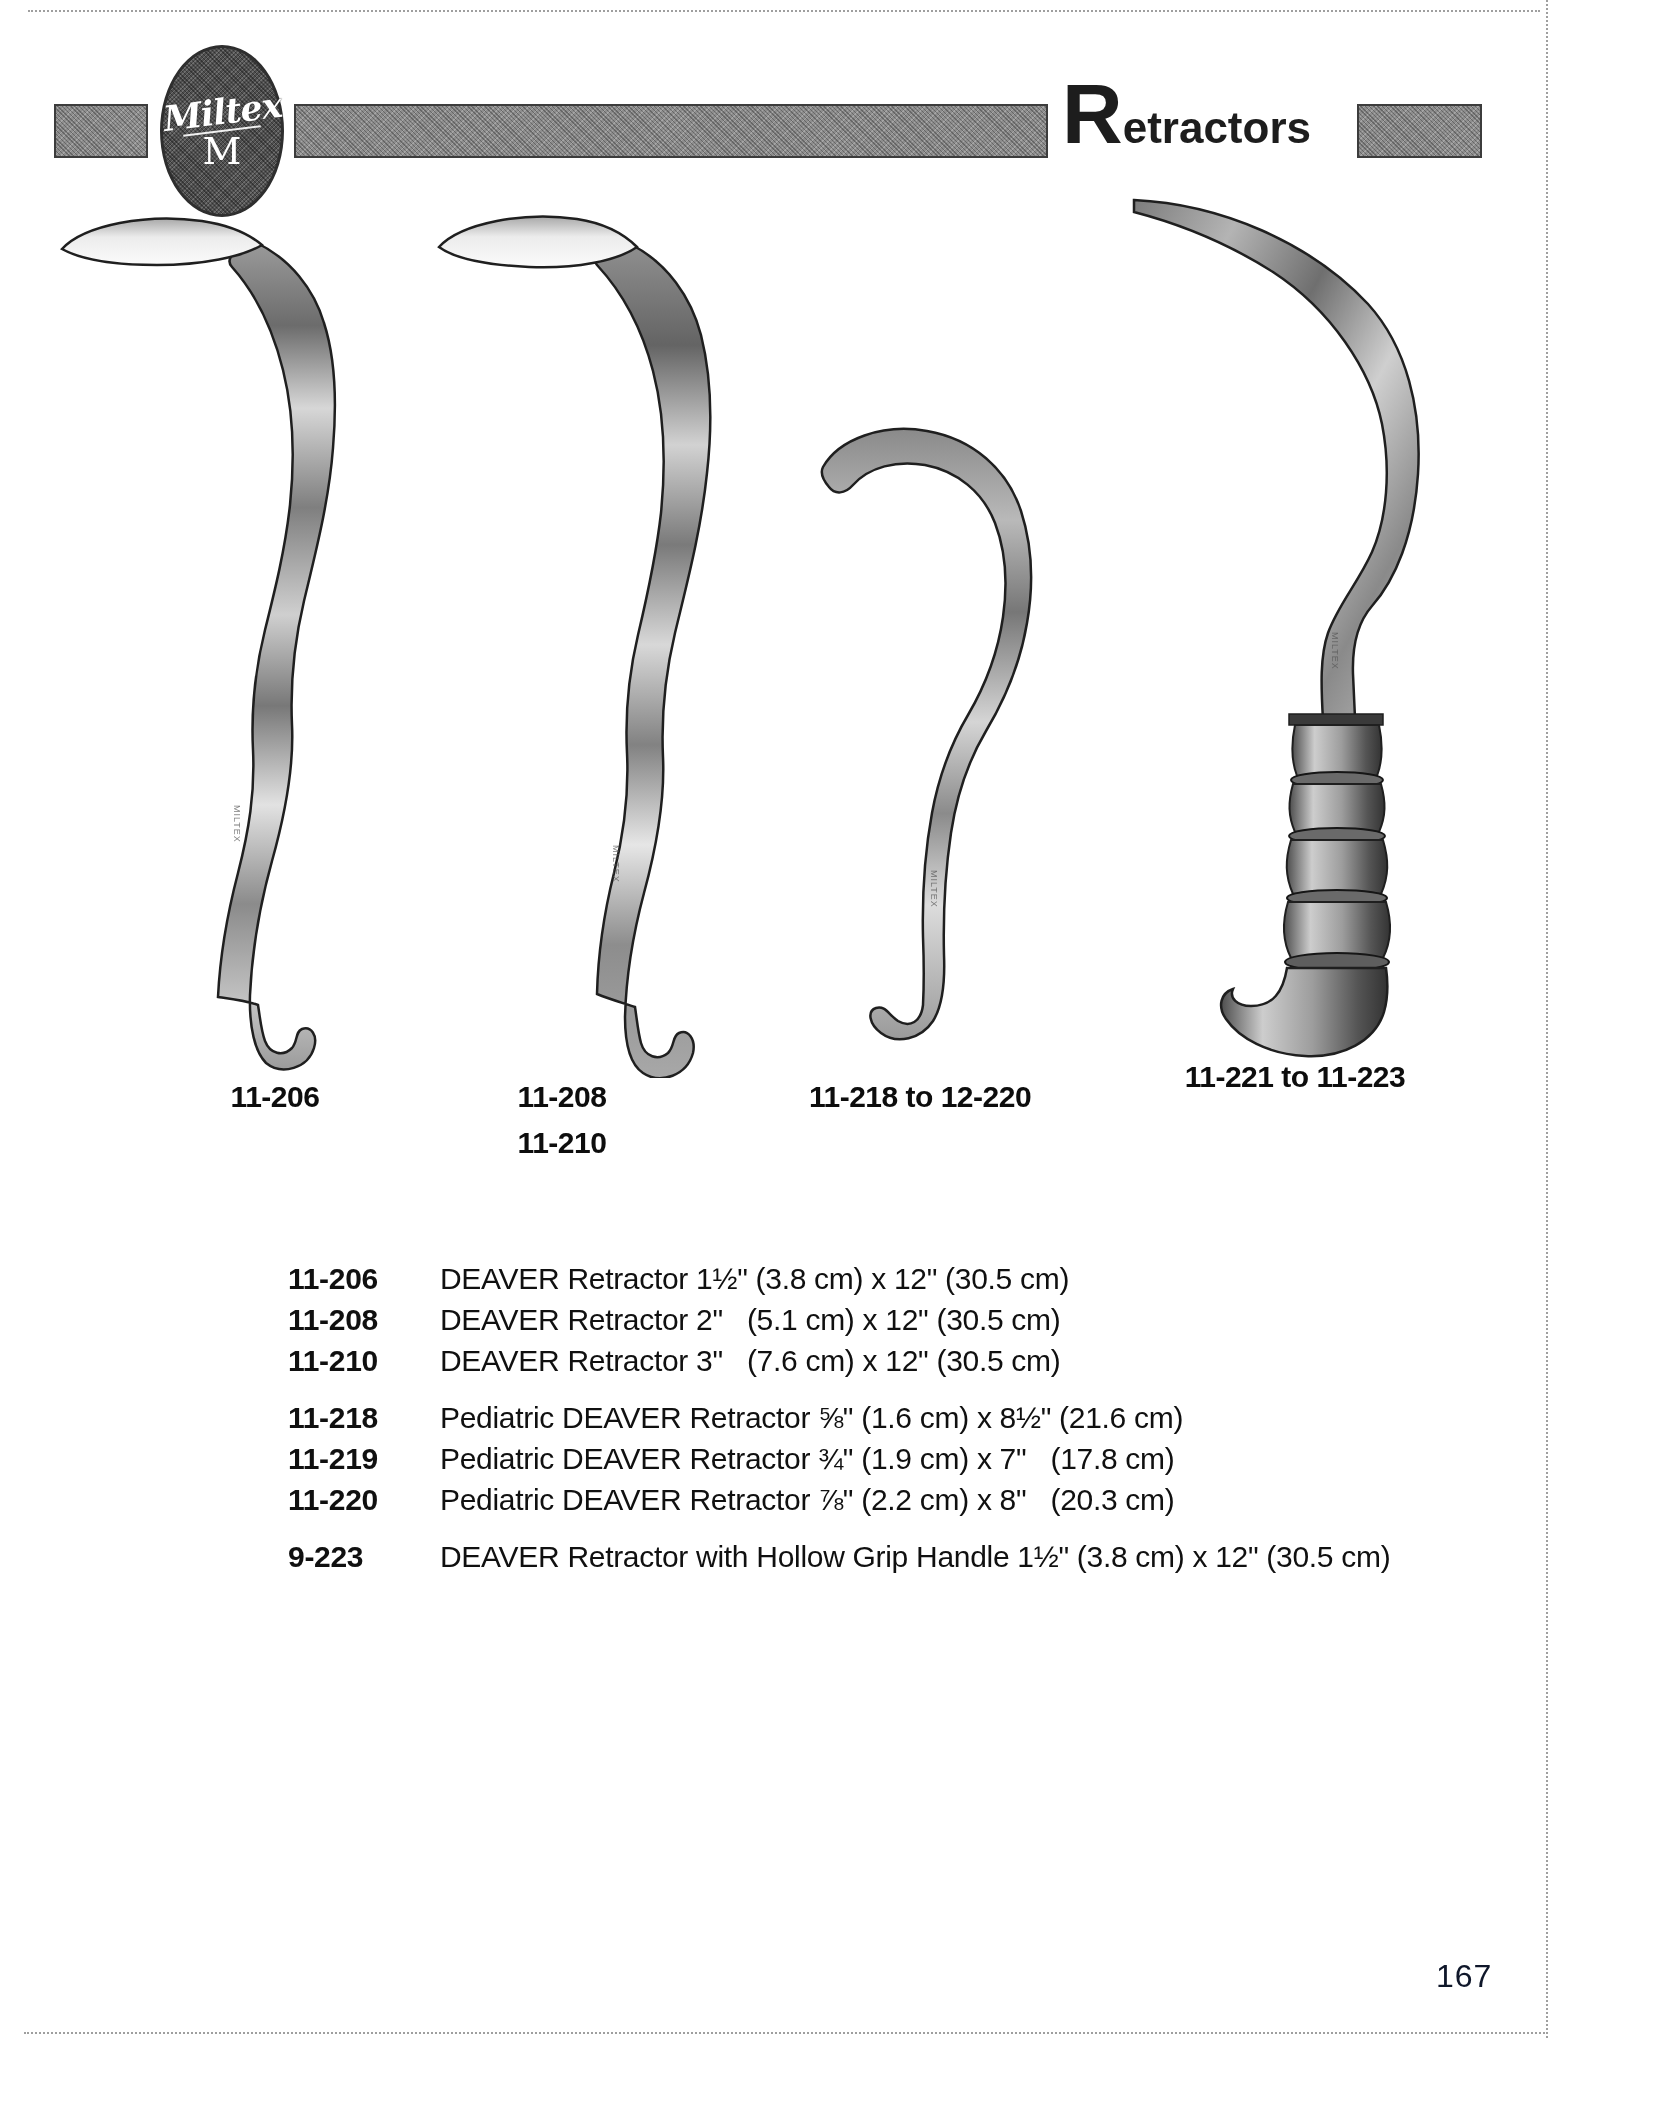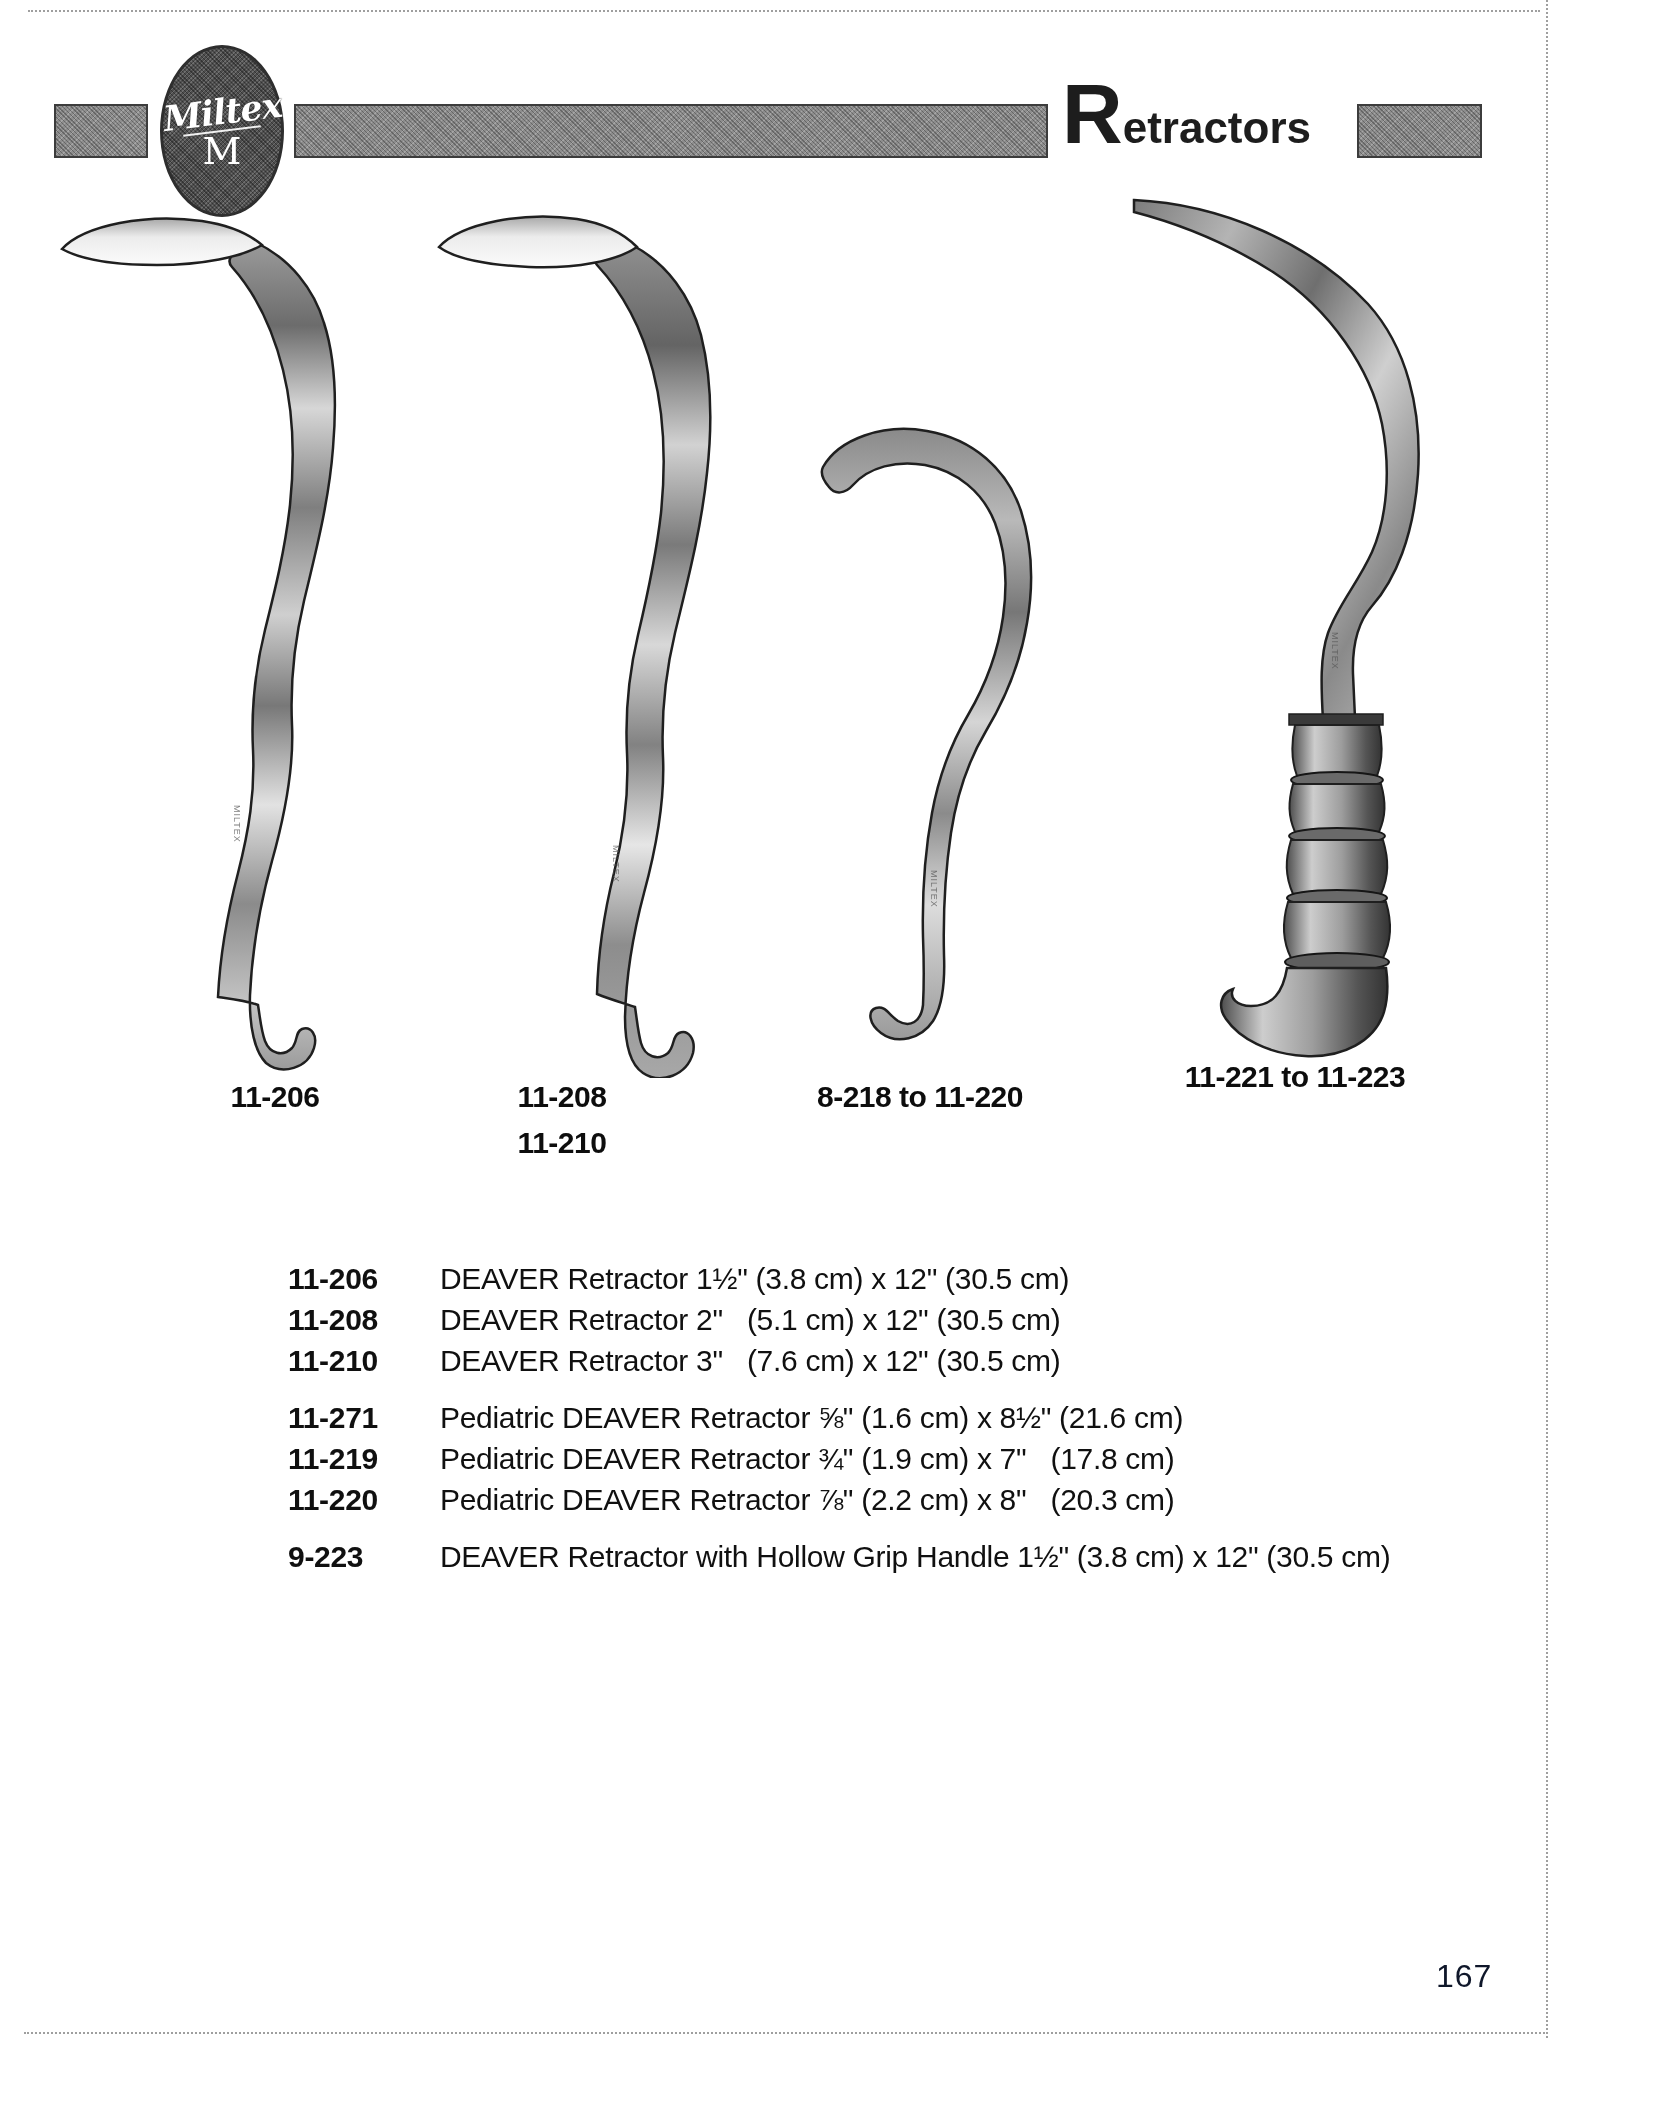--- a/index.html
+++ b/index.html
@@ -163,21 +163,21 @@
     </defs>
     <path fill="url(#g3)" stroke="#1f1f1f" stroke-width="2.5" d="M18 52 C34 24 78 8 122 16 C168 24 202 54 216 96 C227 130 229 168 222 208
          C215 250 199 286 181 316 C165 343 152 378 146 418 C140 458 138 498 139 540
          C140 565 138 590 128 606 C116 624 92 630 76 618 C64 609 62 596 71 593
          C80 590 84 600 93 606 C105 613 116 607 118 590 C119 570 119 548 118 522
          C117 478 120 436 127 398 C134 360 147 327 163 300 C180 271 193 237 198 202
          C203 167 200 134 190 108 C178 77 152 56 120 50 C92 45 64 52 48 70
          C40 79 30 80 24 72 C18 65 15 58 18 52 Z"></path>
     <text class="stamp" transform="translate(126 455) rotate(90)">MILTEX</text>
   </svg>
-  <div class="fig-label" style="left:795px;top:1080px;width:250px">8-218 to 11-220</div>
+  <div class="fig-label" style="left:795px;top:1080px;width:250px">11-218 to 12-220</div>
 
   <svg class="fig" style="left:1125px;top:192px" width="310" height="880" viewBox="0 0 310 880">
     <defs>
       <linearGradient id="g4" x1="0" y1="0" x2="1" y2="1">
         <stop offset="0" stop-color="#7c7c7c"></stop>
           <stop offset=".2" stop-color="#b4b4b4"></stop>
         <stop offset=".4" stop-color="#6f6f6f"></stop>
           <stop offset=".6" stop-color="#cfcfcf"></stop>
         <stop offset=".8" stop-color="#8a8a8a"></stop>
           <stop offset="1" stop-color="#bdbdbd"></stop>
@@ -219,21 +219,21 @@
         <span class="pcode">11-208</span>
         <span class="pdesc">DEAVER Retractor 2"   (5.1 cm) x 12" (30.5 cm)</span>
       </div>
       <div class="prow">
         <span class="pcode">11-210</span>
         <span class="pdesc">DEAVER Retractor 3"   (7.6 cm) x 12" (30.5 cm)</span>
       </div>
     </div>
     <div class="pgroup">
       <div class="prow">
-        <span class="pcode">11-271</span>
+        <span class="pcode">11-218</span>
         <span class="pdesc">Pediatric DEAVER Retractor ⅝" (1.6 cm) x 8½" (21.6 cm)</span>
       </div>
       <div class="prow">
         <span class="pcode">11-219</span>
         <span class="pdesc">Pediatric DEAVER Retractor ¾" (1.9 cm) x 7"   (17.8 cm)</span>
       </div>
       <div class="prow">
         <span class="pcode">11-220</span>
         <span class="pdesc">Pediatric DEAVER Retractor ⅞" (2.2 cm) x 8"   (20.3 cm)</span>
       </div>

